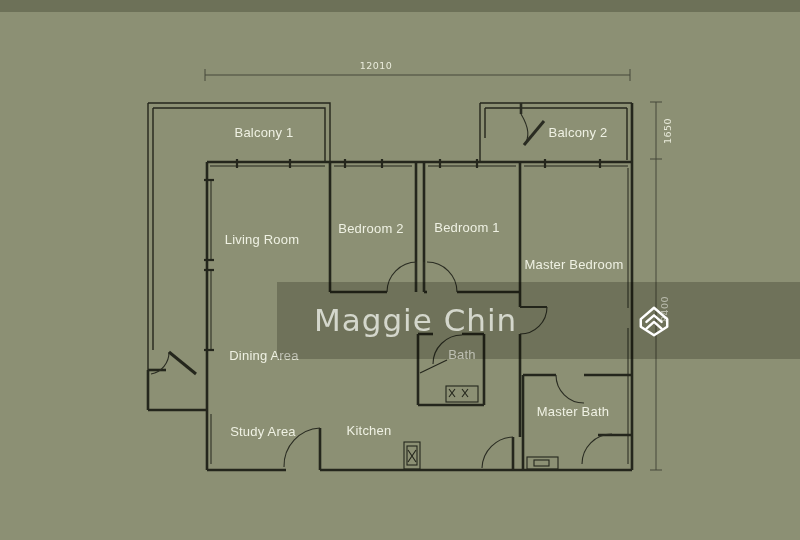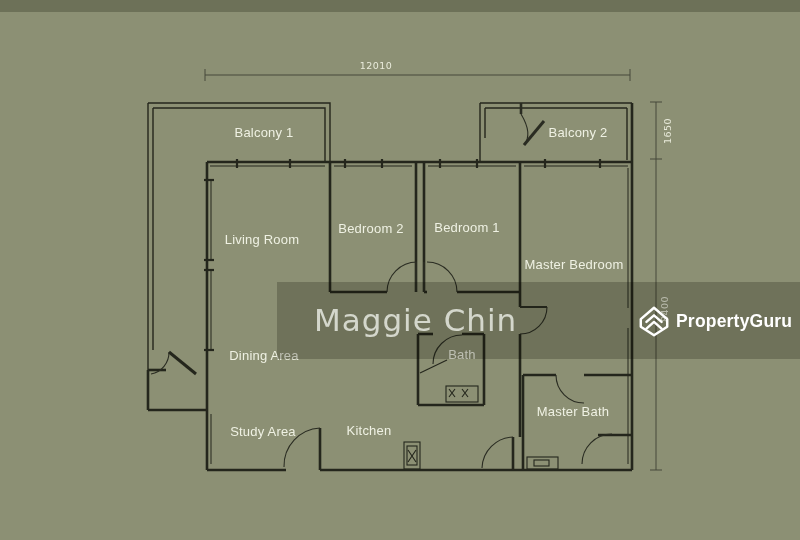--- a/index.html
+++ b/index.html
@@ -199,16 +199,15 @@
   <div class="wm-name">Maggie Chin</div>
 
   <div class="brand">
     <svg width="34" height="34" viewBox="0 0 36 36">
       <g stroke="#FFFFFF" stroke-width="2.6" fill="none" stroke-linejoin="round" stroke-linecap="round">
         <path d="M4,16 L18,4 L32,16 L32,24 L18,33 L4,24 Z"></path>
         <path d="M10,19 L18,12 L26,19"></path>
         <path d="M10,26 L18,19 L26,26"></path>
       </g>
     </svg>
-    <span class="brand-text">PropertyGuru</span>
   </div>
 
 </div>
 
 </body></html>

